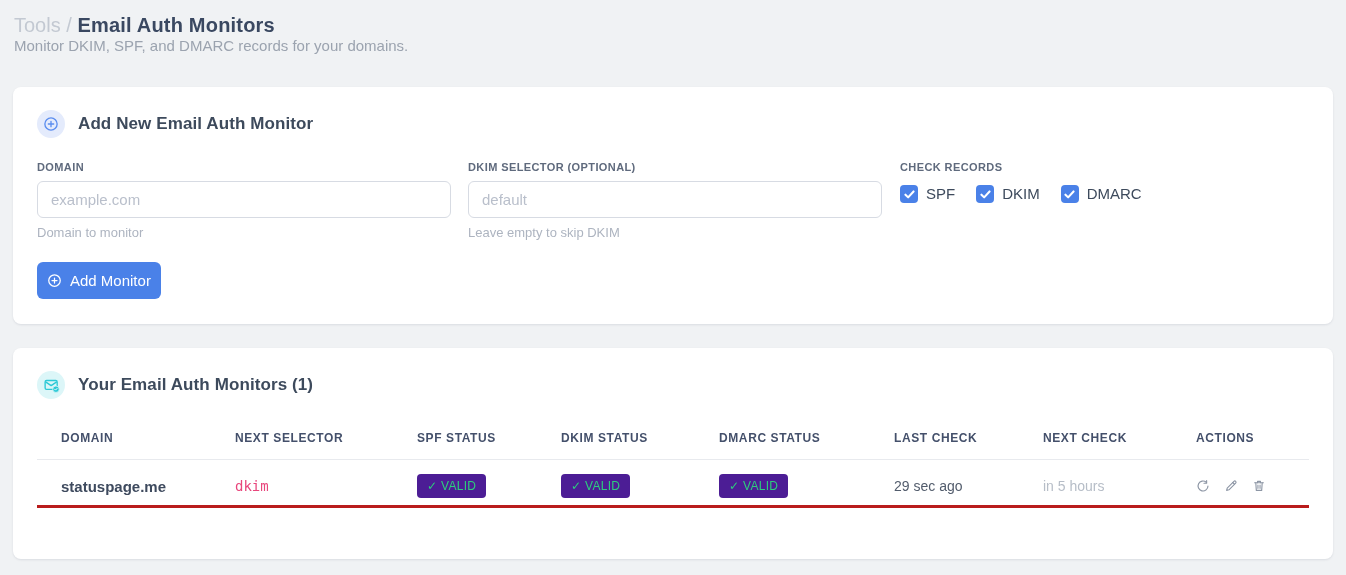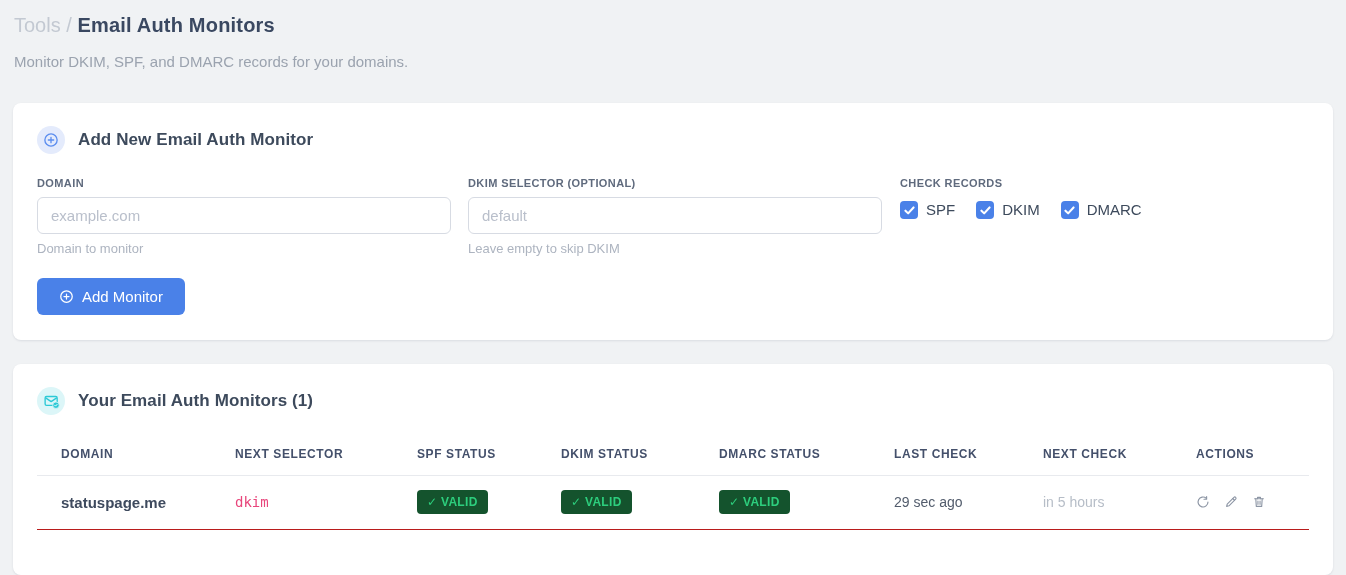--- a/index.html
+++ b/index.html
@@ -10,21 +10,21 @@
     color: #3a4861;
     overflow: hidden;
   }
   .page { padding: 12px 13px; }
 
   
   .breadcrumb-line { font-size: 20px; padding: 2px 0 0 1px; }
   .crumb-tools { color: #c3c9d2; font-weight: 400; cursor: pointer; }
   .crumb-sep { color: #c3c9d2; font-weight: 400; }
   .page-title { color: #3a4861; font-weight: 700; letter-spacing: 0.2px; }
-  .page-subtitle { margin-top: 16px; font-size: 15px; color: #9ba3af; padding-left: 1px; }
+  .page-subtitle { font-size: 15px; color: #9ba3af; padding-left: 1px; }
 
   
   .card {
     background: #ffffff;
     border-radius: 8px;
     box-shadow: 0 1px 3px rgba(20,30,60,0.06), 0 1px 2px rgba(20,30,60,0.04);
     padding: 23px 24px;
   }
   .card-add { margin-top: 33px; height: 237px; }
   .card-list { margin-top: 24px; height: 211px; }
@@ -66,53 +66,53 @@
     background: #4a81e8; display: flex; align-items: center; justify-content: center;
     flex: 0 0 18px;
   }
   .check-label { font-size: 15px; color: #3d4a5c; }
 
   .btn-primary {
     margin-top: 22px;
     display: inline-flex; align-items: center; gap: 8px;
     background: #4a81e8; color: #ffffff;
     border: none; border-radius: 6px;
-    height: 37px; padding: 0 22px;
+    height: 37px; padding: 0 10px;
     font-size: 15px; font-family: "Liberation Sans", "DejaVu Sans", sans-serif;
     cursor: pointer;
   }
 
   
   .monitor-table { width: 100%; border-collapse: collapse; margin-top: 20px; }
   .monitor-table th {
     text-align: left; font-size: 12px; font-weight: 700; color: #44506b;
     letter-spacing: 0.6px; padding: 12px 10px 14px 24px;
     border-bottom: 1px solid #e8eaee; white-space: nowrap;
   }
   .monitor-table td {
-    padding: 14px 10px 15px 24px;
-    border-bottom: 1px solid #b91c1c; vertical-align: middle; white-space: nowrap;
+    padding: 14px 10px 7px 24px;
+    border-bottom: 3px solid #b91c1c; vertical-align: middle; white-space: nowrap;
   }
   .col-domain { width: 174px; }
   .col-selector { width: 182px; }
   .col-spf { width: 144px; }
   .col-dkim { width: 158px; }
   .col-dmarc { width: 175px; }
   .col-last { width: 149px; }
   .col-next { width: 153px; }
   .col-actions { width: auto; }
 
   .cell-domain { font-size: 15px; font-weight: 700; color: #3e4a5e; }
   .cell-selector {
     font-family: "DejaVu Sans Mono", "Liberation Mono", monospace;
     font-size: 14px; color: #e8467c;
   }
   .badge-valid {
-    display: inline-block; background: #14532d; color: #2dce7d;
-    font-size: 12px; font-weight: 700; letter-spacing: 0.3px;
+    display: inline-block; background: #4c1d95; color: #2dce7d;
+    font-size: 12px; font-weight: 400; letter-spacing: 0.3px;
     padding: 5px 10px; border-radius: 4px;
   }
   .cell-last { font-size: 14px; color: #525c6c; }
   .cell-next { font-size: 14px; color: #b6bdc7; }
   .actions { display: flex; align-items: center; gap: 14px; }
   .action-btn { cursor: pointer; display: inline-flex; background: none; border: none; padding: 0; }
 </style>
 </head>
 <body>
 

